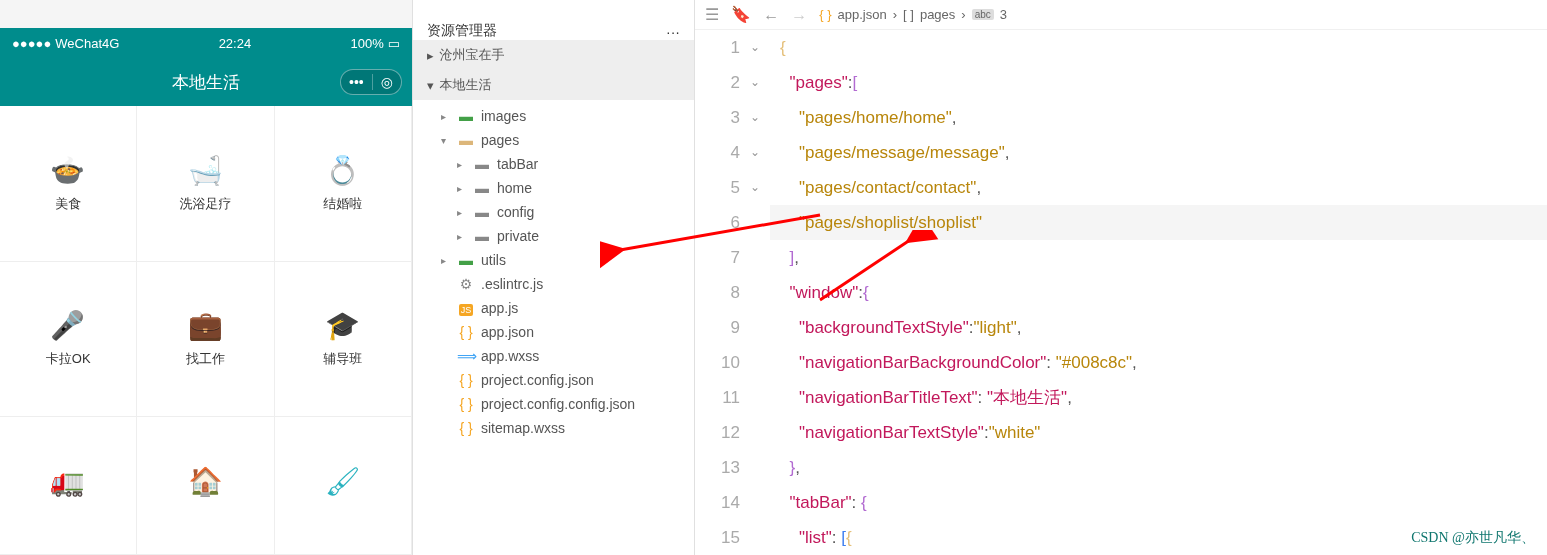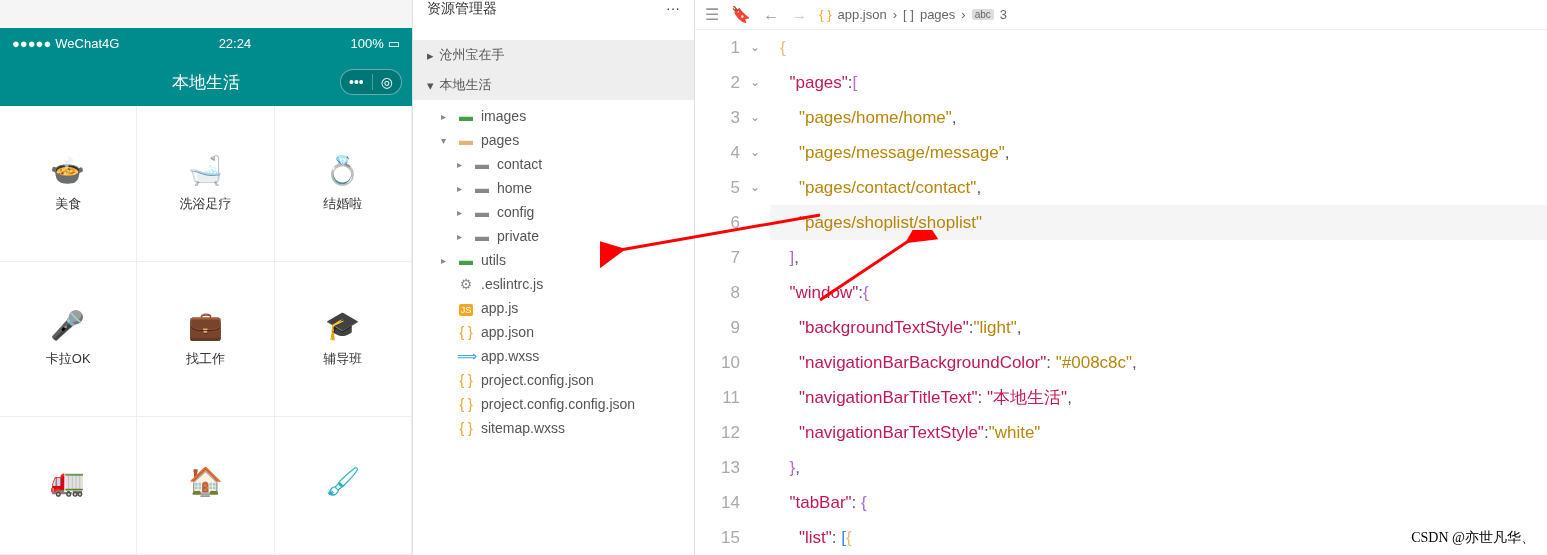--- a/index.html
+++ b/index.html
@@ -21,21 +21,21 @@
 .dot.active { background: #333; }
 .lion { position: absolute; right: 50px; top: 30px; width: 100px; height: 130px; background: #6b5444; clip-path: polygon(30% 10%, 70% 10%, 80% 40%, 75% 90%, 25% 90%, 20% 40%); opacity: 0.7; }
 .grid { flex: 1; display: grid; grid-template-columns: repeat(3, 1fr); background: #fff; }
 .grid-item { border-right: 1px solid #eee; border-bottom: 1px solid #eee; display: flex; flex-direction: column; align-items: center; justify-content: center; padding: 18px 0; gap: 8px; }
 .grid-icon { font-size: 28px; color: #2bb3c0; }
 .grid-icon.orange { color: #f5a623; }
 .grid-label { font-size: 13px; color: #333; }
 
 
 .explorer { width: 283px; border-left: 1px solid #e0e0e0; border-right: 1px solid #e0e0e0; display: flex; flex-direction: column; font-size: 14px; color: #555; }
-.explorer-header { height: 40px; display: flex; align-items: flex-start; justify-content: space-between; padding: 0 14px; font-size: 14px; color: #333; }
+.explorer-header { height: 40px; display: flex; align-items: flex-end; justify-content: space-between; padding: 0 14px; font-size: 14px; color: #333; }
 .explorer-section { background: #eeeeee; padding: 6px 14px; font-size: 13px; color: #555; display: flex; align-items: center; gap: 6px; }
 .tree { flex: 1; overflow: auto; padding: 4px 0; }
 .tree-item { display: flex; align-items: center; padding: 4px 0 4px 14px; gap: 6px; cursor: pointer; font-size: 14px; color: #555; }
 .tree-item .chevron { width: 10px; color: #888; font-size: 10px; }
 .tree-item .icon { width: 18px; text-align: center; }
 .indent-1 { padding-left: 28px; }
 .indent-2 { padding-left: 44px; }
 .folder-yellow { color: #dcb67a; }
 .folder-green { color: #43a047; }
 .folder-grey { color: #888; }
@@ -58,21 +58,21 @@
 .tok-brace-blue { color: #3d7ef0; }
 .tok-key { color: #c2185b; }
 .tok-string { color: #b8860b; }
 .tok-string-cn { color: #c2185b; }
 .tok-punct { color: #555; }
 .line { padding-left: 10px; }
 .line.highlight { background: #f5f5f5; }
 
 
 .arrow { position: absolute; pointer-events: none; }
-.watermark { position: absolute; right: 12px; bottom: 8px; color: #000000; font-size: 14px; font-family: "Microsoft YaHei"; }
+.watermark { position: absolute; right: 12px; bottom: 8px; color: #0f766e; font-size: 14px; font-family: "Microsoft YaHei"; }
 </style>
 </head>
 <body>
 
 <div class="simulator">
   <div class="status-bar">
     <div class="left">
         <span>●●●●●</span> 
         <span>WeChat4G</span>
       </div>
@@ -150,21 +150,21 @@
         <span>images</span>
       </div>
       <div class="tree-item indent-1">
         <span class="chevron">▾</span>
         <span class="icon folder-yellow">▬</span>
         <span>pages</span>
       </div>
       <div class="tree-item indent-2">
         <span class="chevron">▸</span>
         <span class="icon folder-grey">▬</span>
-        <span>contact</span>
+        <span>tabBar</span>
       </div>
       <div class="tree-item indent-2">
         <span class="chevron">▸</span>
         <span class="icon folder-grey">▬</span>
         <span>home</span>
       </div>
       <div class="tree-item indent-2">
         <span class="chevron">▸</span>
         <span class="icon folder-grey">▬</span>
         <span>config</span>

